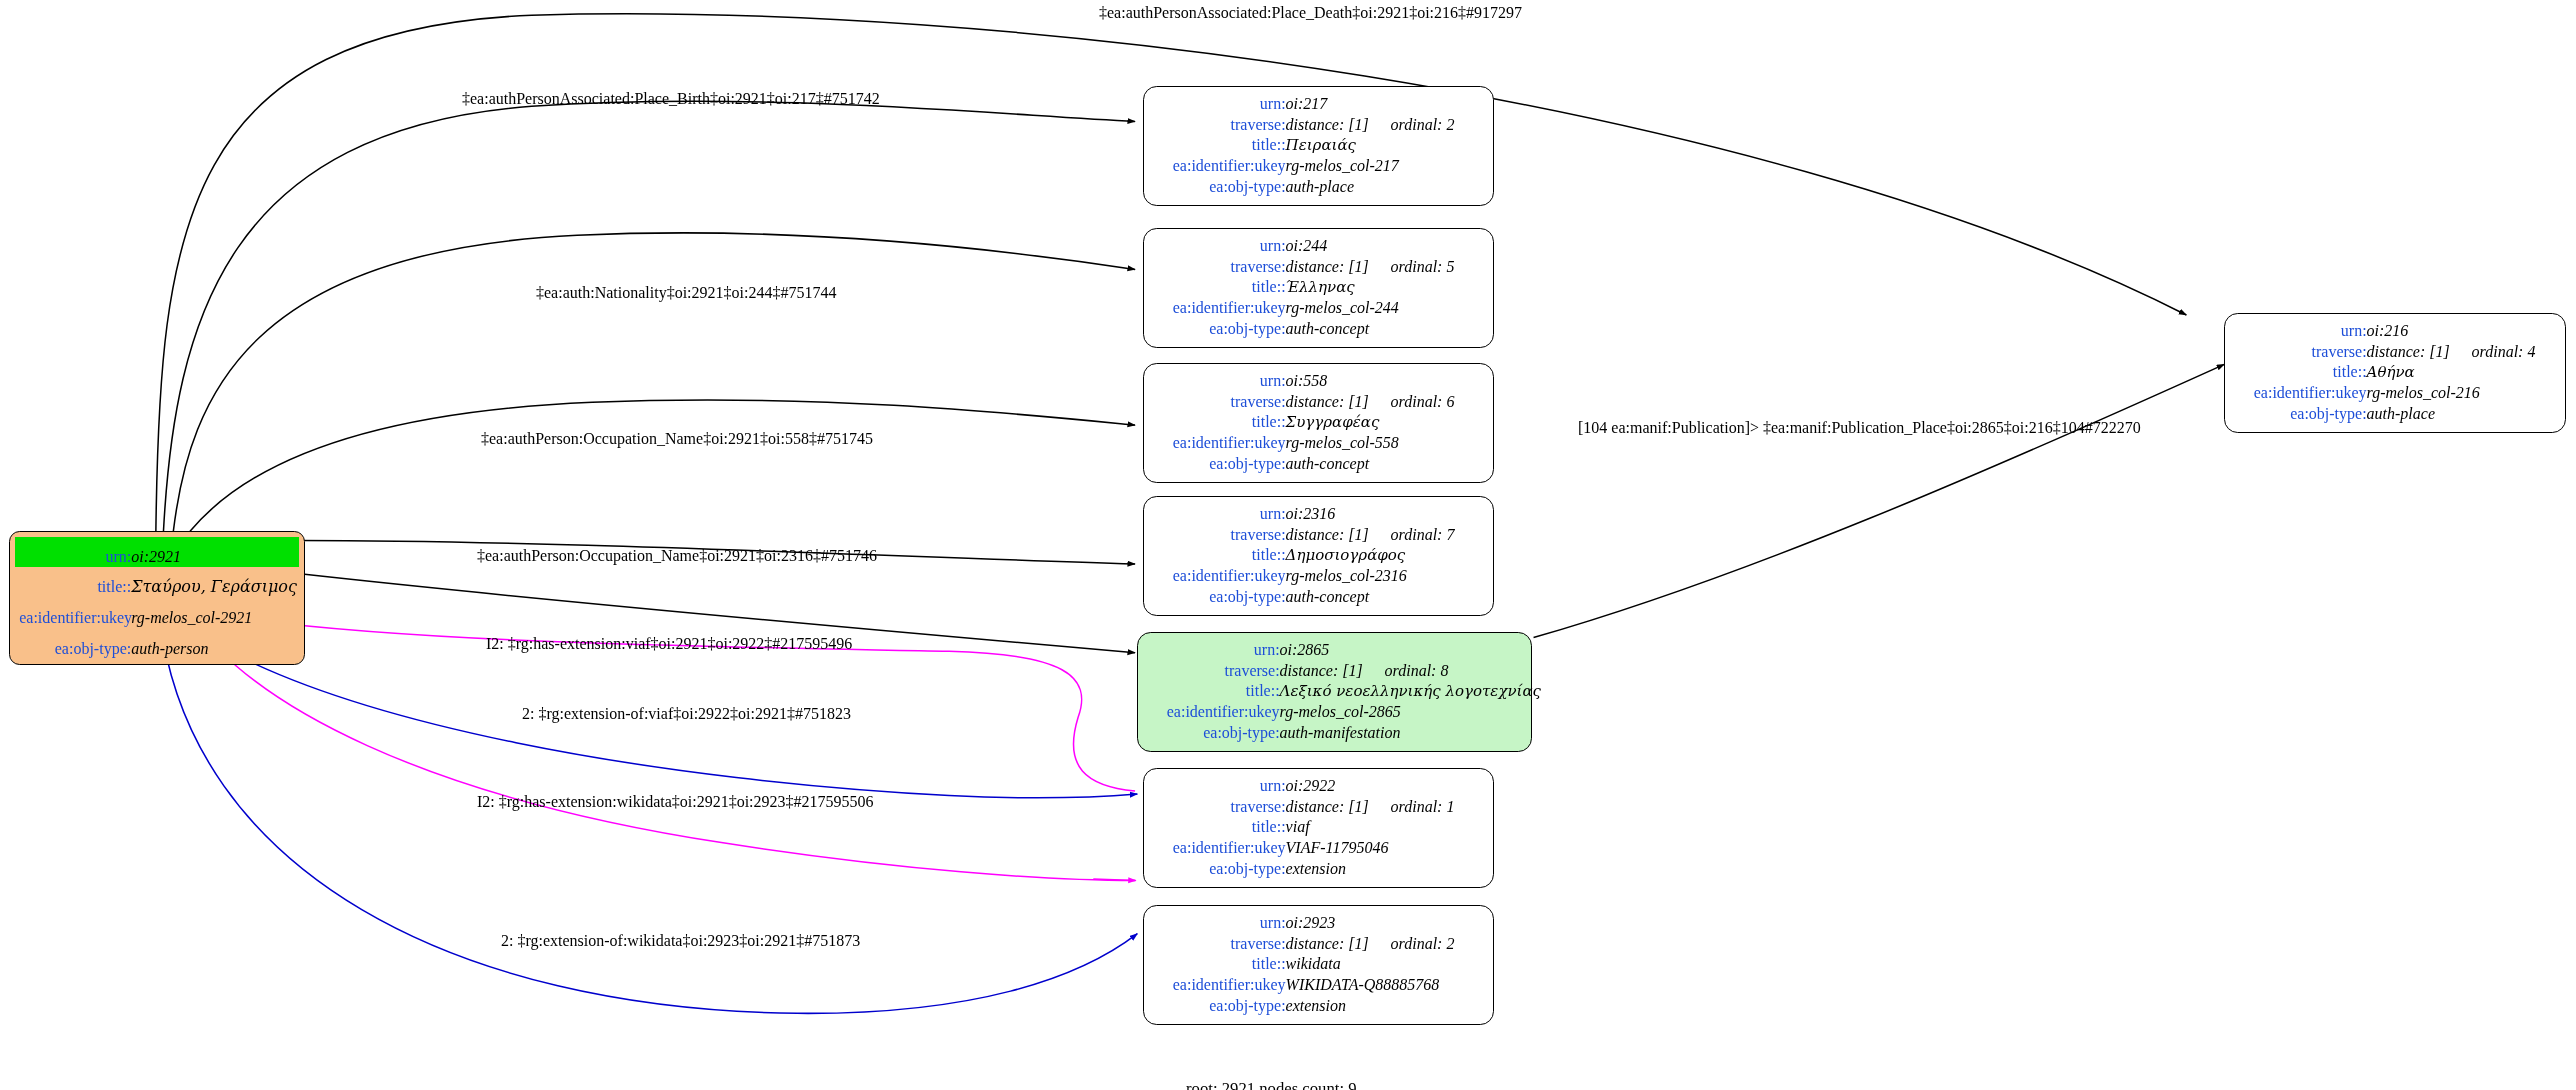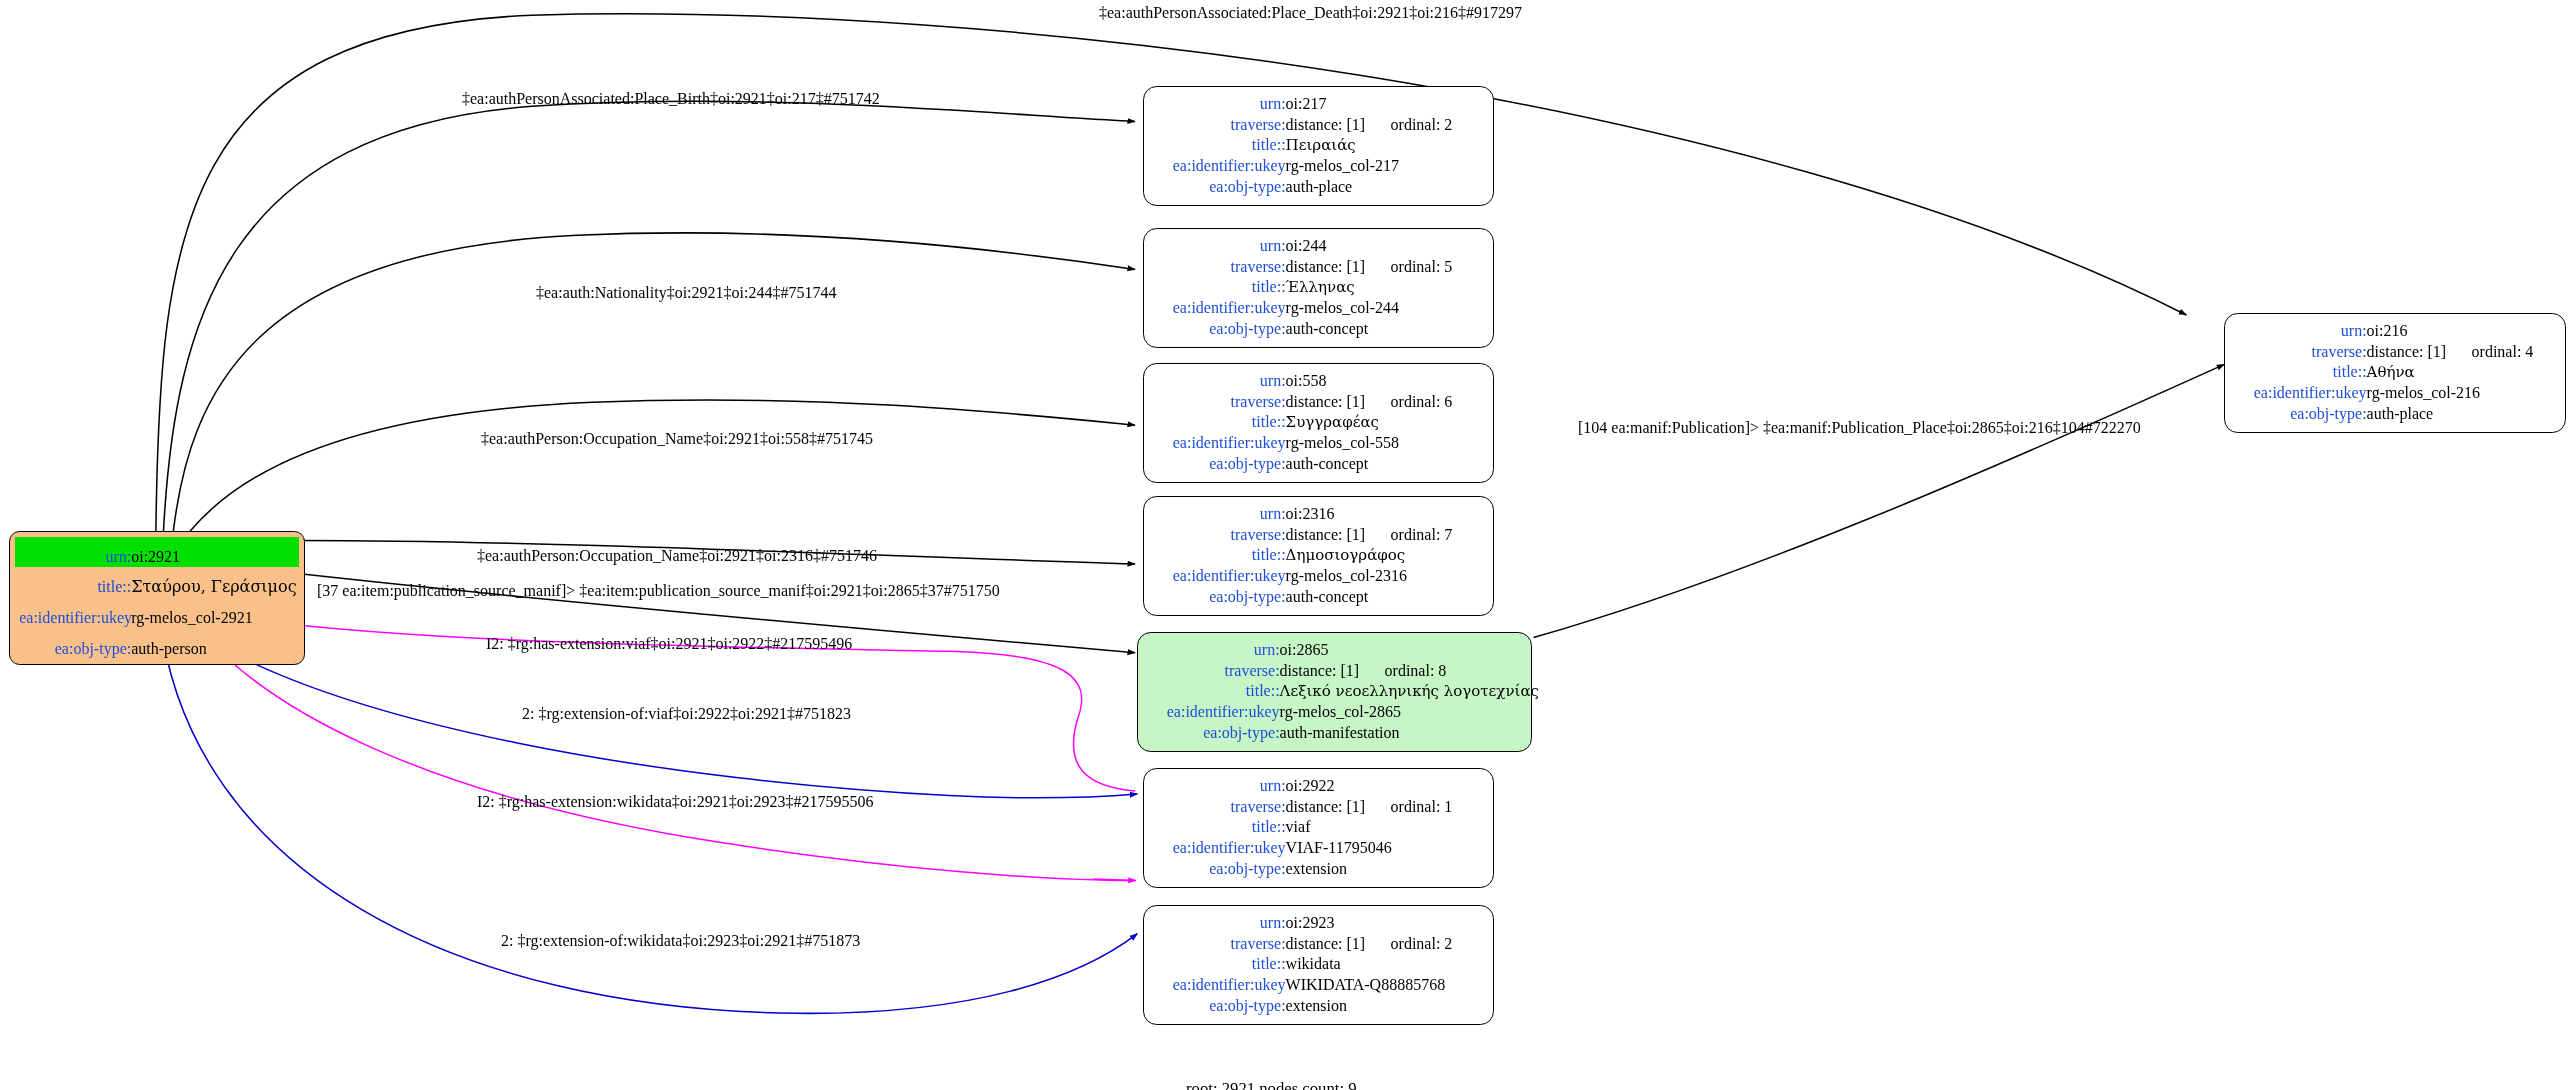--- a/index.html
+++ b/index.html
@@ -39,20 +39,21 @@
     display:inline-block;
     width:131px;
     flex:0 0 131px;
     text-align:right;
   }
   .v{
     font-size:16px;
     color:#000;
     display:inline-block;
     white-space:nowrap;
+    font-style:italic;
   }
   .v .dist{display:inline-block;width:105px;}
   .node.root .k{width:112px;flex:0 0 112px;font-size:16px;}
   .node.root .v{font-size:16px;margin-top:10px;}
   .node.root .row.urn{background:#00e000;}
   .node.root .row.urn .k,.node.root .row.urn .v{background:#00e000;}
   .node.root .row{padding:0 4.6px;}
   .greek{font-family:"DejaVu Serif","Liberation Serif",serif;font-size:15px;}
 
   
@@ -321,21 +322,20 @@
   <div class="elabel" style="left:1099px;top:3.8px;">‡ea:authPersonAssociated:Place_Death‡oi:2921‡oi:216‡#917297</div>
 
   <div class="elabel" style="left:462px;top:90px;">‡ea:authPersonAssociated:Place_Birth‡oi:2921‡oi:217‡#751742</div>
 
   <div class="elabel" style="left:536px;top:261px;margin-top:23px;">‡ea:auth:Nationality‡oi:2921‡oi:244‡#751744</div>
 
   <div class="elabel" style="left:481px;top:430px;">‡ea:authPerson:Occupation_Name‡oi:2921‡oi:558‡#751745</div>
 
   <div class="elabel" style="left:477px;top:547px;">‡ea:authPerson:Occupation_Name‡oi:2921‡oi:2316‡#751746</div>
 
-  <div class="elabel" style="left:317px;top:582px;">[37 ea:item:publication_source_manif]&gt; ‡ea:item:publication_source_manif‡oi:2921‡oi:2865‡37#751750</div>
 
   <div class="elabel" style="left:486px;top:635px;">I2: ‡rg:has-extension:viaf‡oi:2921‡oi:2922‡#217595496</div>
 
   <div class="elabel" style="left:522px;top:705px;">2: ‡rg:extension-of:viaf‡oi:2922‡oi:2921‡#751823</div>
 
   <div class="elabel" style="left:477px;top:793px;">I2: ‡rg:has-extension:wikidata‡oi:2921‡oi:2923‡#217595506</div>
 
   <div class="elabel" style="left:501px;top:932px;">2: ‡rg:extension-of:wikidata‡oi:2923‡oi:2921‡#751873</div>
 
   <div class="elabel" style="left:1578px;top:419px;">[104 ea:manif:Publication]&gt; ‡ea:manif:Publication_Place‡oi:2865‡oi:216‡104#722270</div>

